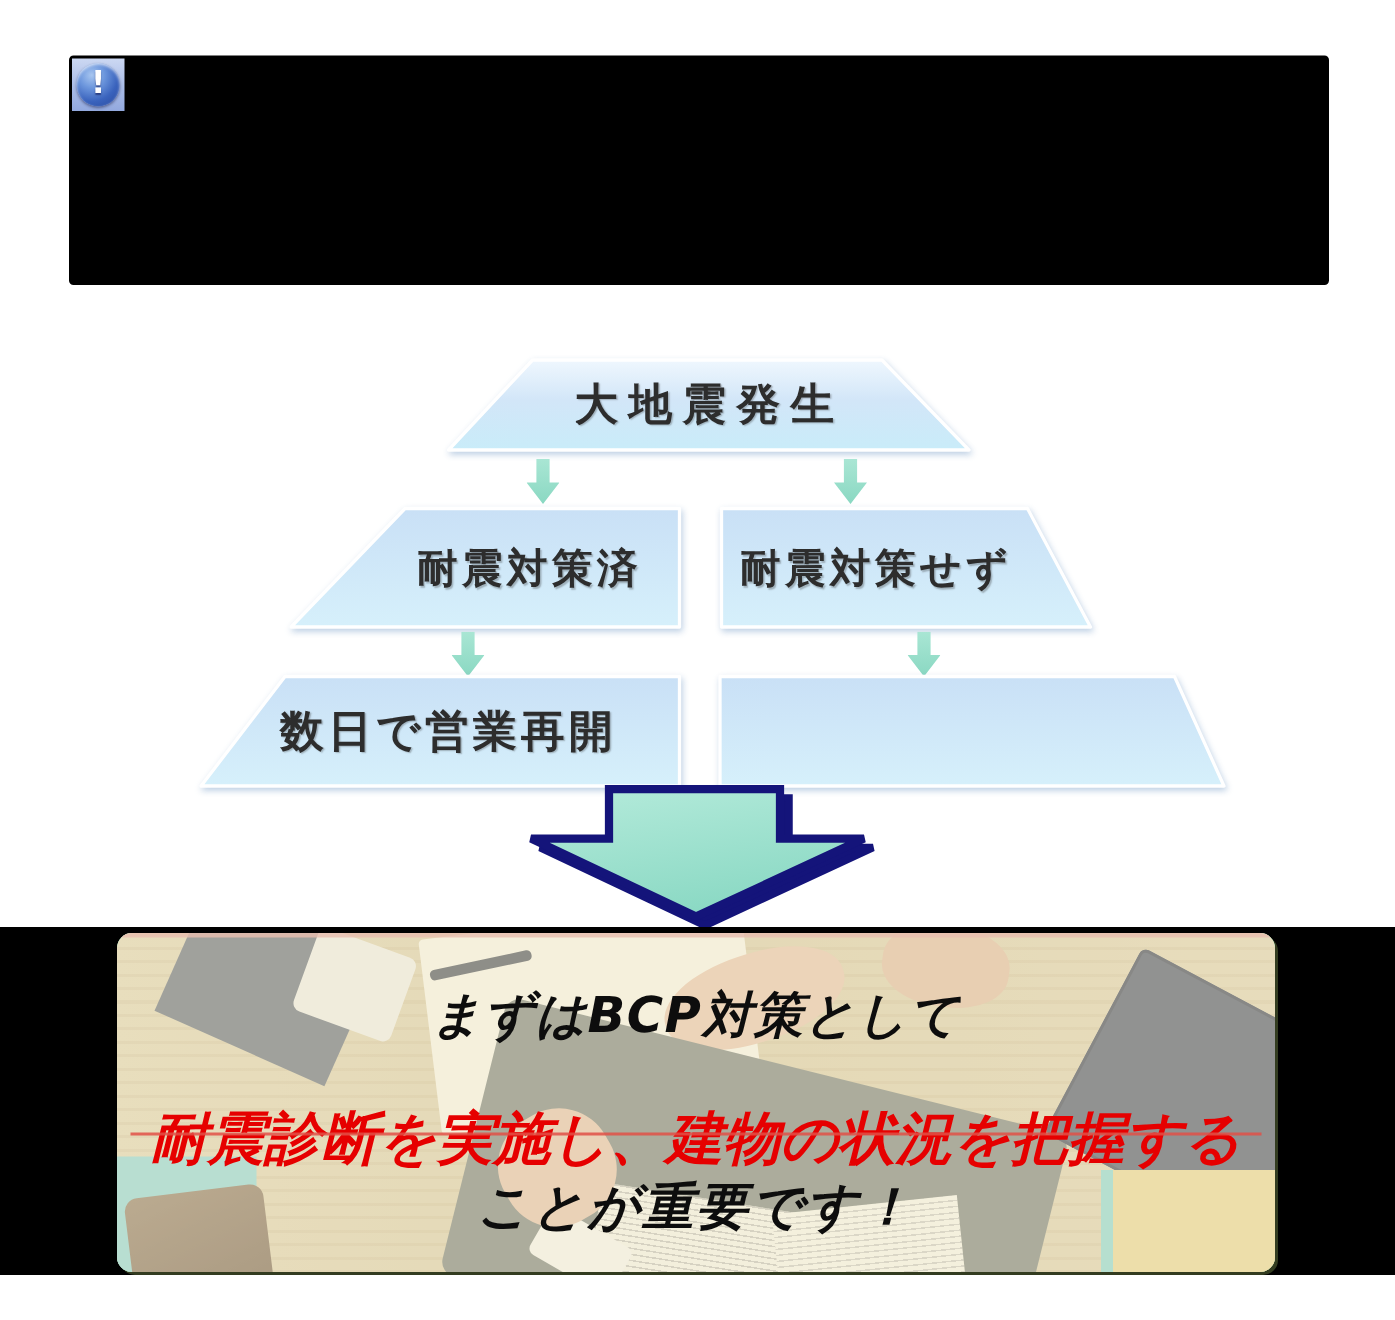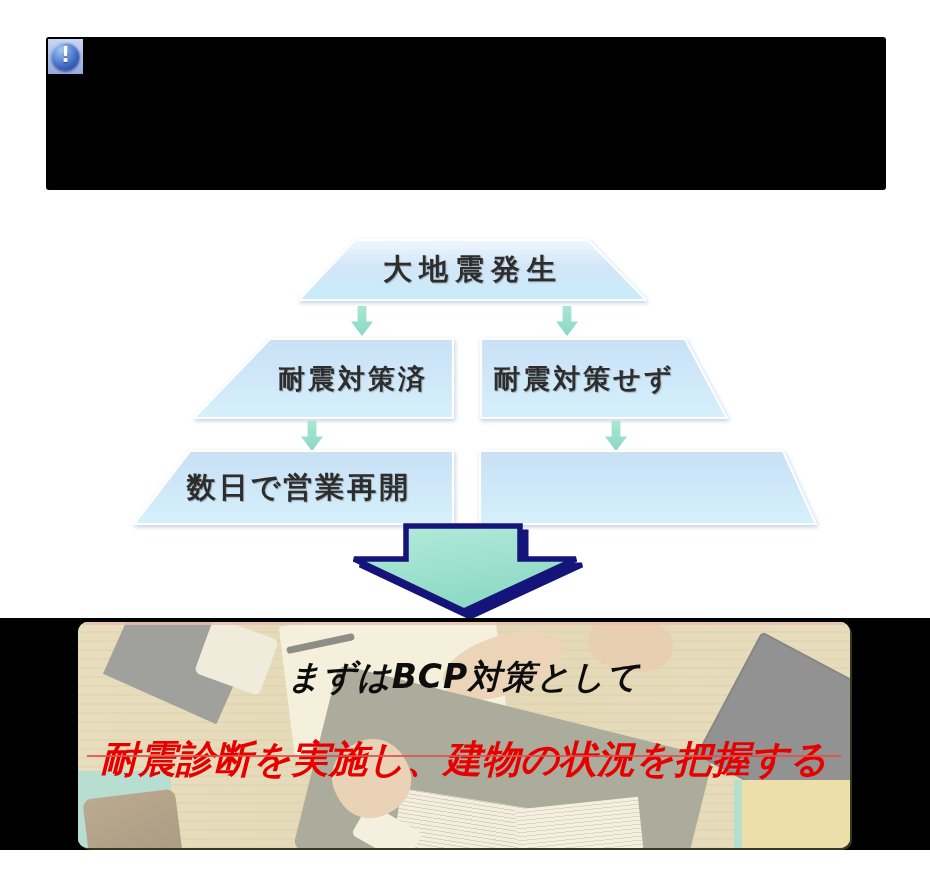--- a/index.html
+++ b/index.html
@@ -187,17 +187,18 @@
       <div class="pe pe-paper3"></div>
       <div class="pe pe-cuff"></div>
       <div class="pe pe-hand2"></div>
       <div class="photo-wash"></div>
       <div class="photo-topline"></div>
 
       <div class="photo-text">
         <div class="ctext l1">まずはBCP対策として</div>
         <div class="ctext l2">耐震診断を実施し、建物の状況を把握する</div>
         <div class="red-underline"></div>
+        <div class="ctext l3">ことが重要です！</div>
       </div>
     </div>
   </div>
 
 </div>
 
 </body></html>

